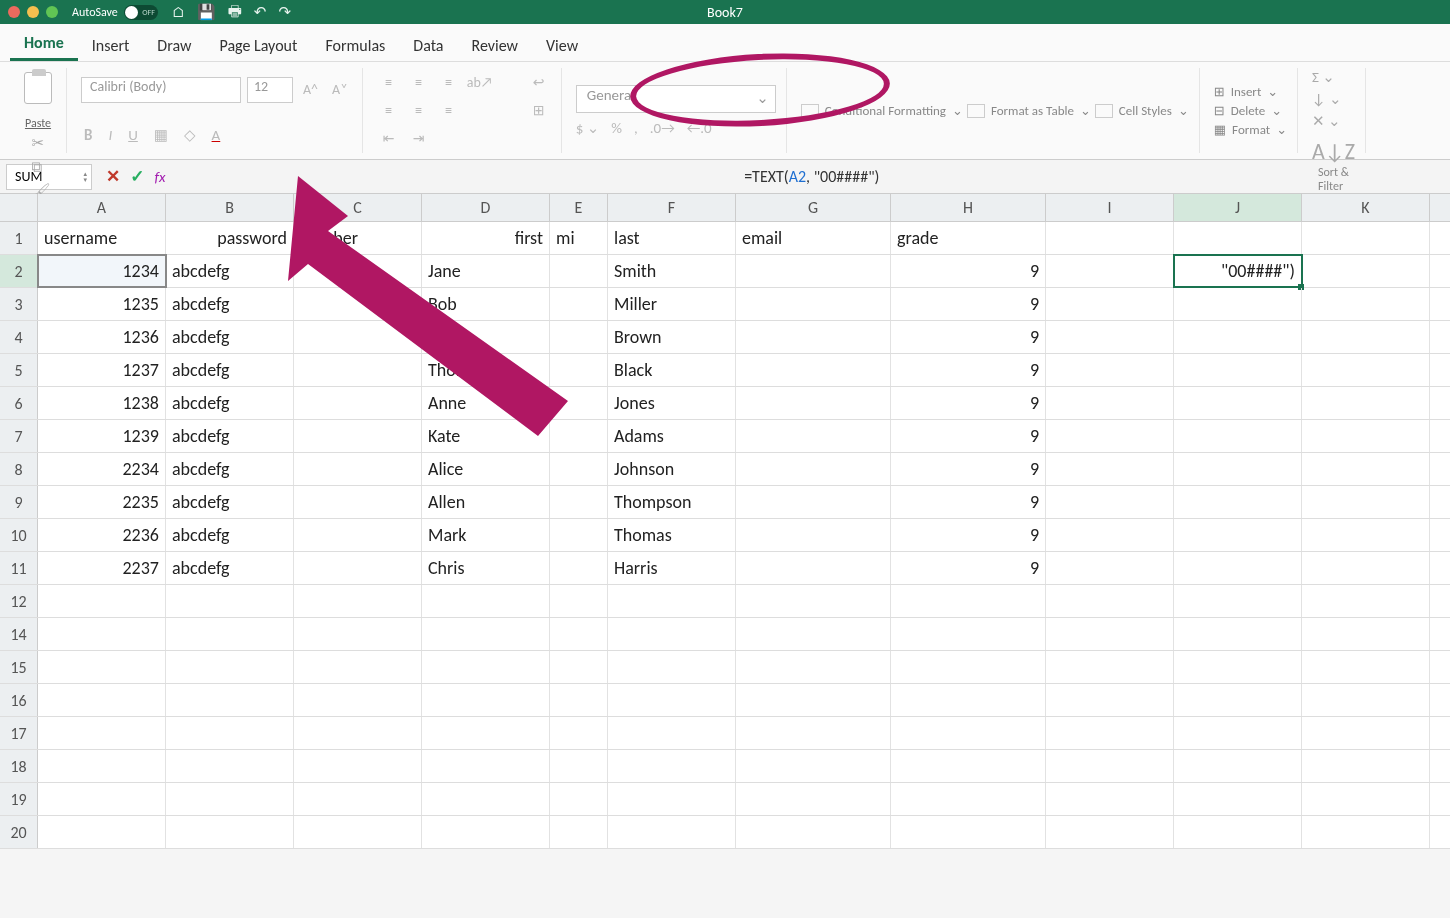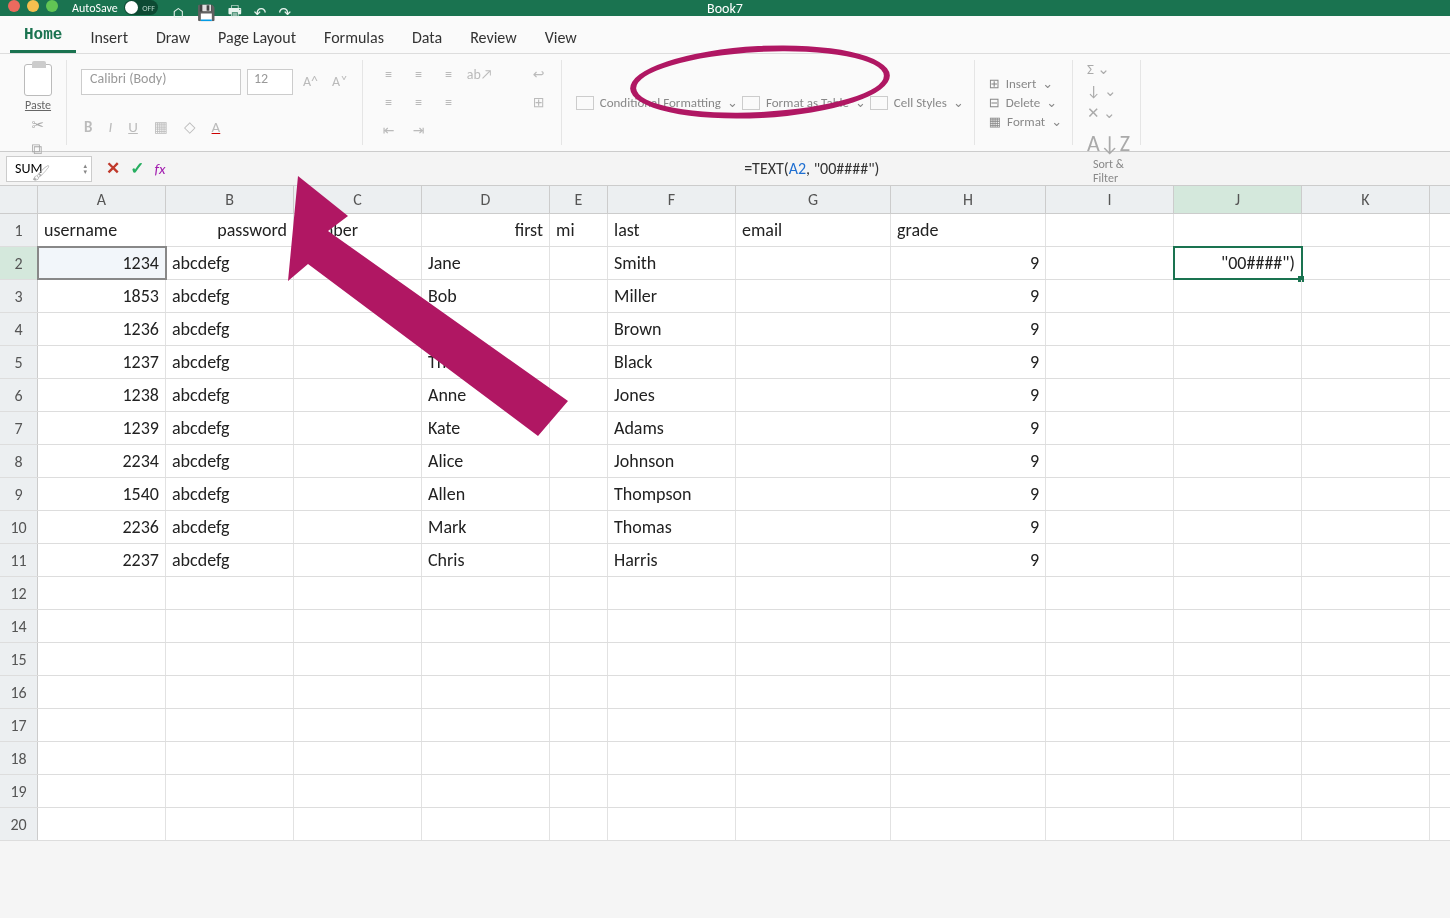--- a/index.html
+++ b/index.html
@@ -1,40 +1,40 @@
 <!DOCTYPE html>
 <html><head>
 <meta charset="utf-8">
 <style>
   * { box-sizing: border-box; margin: 0; padding: 0; }
   body { font-family: -apple-system, "Segoe UI", Calibri, sans-serif; font-size: 14px; background:#f5f5f5; overflow:hidden; width:1450px; height:918px;}
   
   
-  .titlebar { background:#1a7350; color:#fff; height:16px; display:flex; align-items:flex-start; padding:0 8px; font-size:12px; }
+  .titlebar { background:#1a7350; color:#fff; height:24px; display:flex; align-items:center; padding:0 8px; font-size:12px; }
   .traffic { display:flex; gap:7px; margin-right:14px;}
   .dot { width:12px; height:12px; border-radius:50%; }
   .dot.red{background:#ec6a5e;} .dot.yellow{background:#f5bf4f;} .dot.green{background:#61c554;}
   .autosave { display:flex; align-items:center; gap:6px; margin-right:14px; font-weight:500;}
   .switch { width:34px; height:15px; background:#0d4a33; border-radius:8px; position:relative; display:flex; align-items:center;}
   .switch::before { content:''; width:13px; height:13px; background:#fff; border-radius:50%; position:absolute; left:1px;}
   .switch-label{font-size:8px; color:#b8d5c9; position:absolute; right:3px;}
   .qat { display:flex; gap:12px; align-items:center;}
   .qat-icon { color:#e8f3ee; font-size:15px;}
   .doctitle { position:absolute; left:50%; transform:translateX(-50%); font-size:14px; color:#fff;}
   
   
   .tabs { background:#fafafa; height:38px; display:flex; align-items:flex-end; padding:0 10px; border-bottom:1px solid #ddd;}
   .tab { padding:8px 14px 6px; font-size:16px; color:#333; cursor:pointer; }
-  .tab.active { color:#1a7350; font-weight:600; border-bottom:3px solid #1a7350;font-family:Liberation Mono, monospace; }
+  .tab.active { color:#1a7350; font-weight:600; border-bottom:3px solid #1a7350; }
   
   
   .ribbon { background:#fafafa; height:98px; border-bottom:1px solid #ccc; display:flex; padding:6px 10px; gap:4px; color:#888; position:relative;}
   .group { display:flex; flex-direction:column; padding:0 10px; border-right:1px solid #e5e5e5; justify-content:space-around;}
   .group:last-child{border-right:none;}
-  .btn-lbl { font-size:12px; color:#666; text-align:right; margin-top:2px;text-decoration:underline;}
+  .btn-lbl { font-size:12px; color:#666; text-align:right; margin-top:12px;text-decoration:underline;}
   .paste-grp { display:flex; align-items:center;}
   .paste-big { display:flex; flex-direction:column; align-items:center; padding:4px;}
   .clipboard-icon { width:28px; height:32px; border:1px solid #bbb; border-radius:3px; background:#fff; position:relative;}
   .clipboard-icon::before{content:''; position:absolute; top:-4px; left:7px; width:14px; height:7px; background:#ccc; border-radius:2px 2px 0 0;}
   .mini-btns { display:flex; flex-direction:column; gap:6px; margin-left:6px; color:#aaa; font-size:15px;}
   
   .font-row { display:flex; gap:6px; align-items:center; margin-bottom:6px;}
   .font-sel { border:1px solid #ccc; background:#fff; height:26px; padding:0 18px 0 8px; font-size:14px; color:#999; position:relative; width:160px;}
   .size-sel { border:1px solid #ccc; background:#fff; height:26px; width:46px; padding:0 14px 0 6px; font-size:14px; color:#999;}
   .aa-btn { color:#bbb; font-size:14px; padding:0 4px;}
@@ -182,20 +182,32 @@
         <span>⊞</span>
       <span>⇤</span>
         <span>⇥</span>
         <span></span>
         <span></span>
         <span></span>
         <span></span>
     </div>
   </div>
 
+  <div class="group">
+    <div class="numfmt">
+      <div class="numfmt-sel">General</div>
+      <div class="numfmt-row">
+        <span>$ ⌄</span>
+        <span>%</span>
+        <span>,</span>
+        <span>.0→</span>
+        <span>←.0</span>
+      </div>
+    </div>
+  </div>
 
   <div class="group">
     <div class="styles-col">
       <div><span class="sty-ic"></span><span>Conditional Formatting</span> ⌄</div>
       <div><span class="sty-ic"></span><span>Format as Table</span> ⌄</div>
       <div><span class="sty-ic"></span><span>Cell Styles</span> ⌄</div>
     </div>
   </div>
 
   <div class="group">
@@ -286,21 +298,21 @@
         <div class="cell cE"></div>
         <div class="cell cF">Smith</div>
         <div class="cell cG"></div>
         <div class="cell cH r">9</div>
         <div class="cell cI"></div>
         <div class="cell cJ edit-cell" style="text-align: right;">"00####")<div class="handle"></div></div>
         <div class="cell cK"></div>
       </div>
       <div class="row">
         <div class="rowh">3</div>
-        <div class="cell cA r">1853</div>
+        <div class="cell cA r">1235</div>
         <div class="cell cB">abcdefg</div>
         <div class="cell cC"></div>
         <div class="cell cD">Bob</div>
         <div class="cell cE"></div>
         <div class="cell cF">Miller</div>
         <div class="cell cG"></div>
         <div class="cell cH r">9</div>
         <div class="cell cI"></div>
         <div class="cell cJ"></div>
         <div class="cell cK"></div>
@@ -370,21 +382,21 @@
         <div class="cell cE"></div>
         <div class="cell cF">Johnson</div>
         <div class="cell cG"></div>
         <div class="cell cH r">9</div>
         <div class="cell cI"></div>
         <div class="cell cJ"></div>
         <div class="cell cK"></div>
       </div>
       <div class="row">
         <div class="rowh">9</div>
-        <div class="cell cA r">1540</div>
+        <div class="cell cA r">2235</div>
         <div class="cell cB">abcdefg</div>
         <div class="cell cC"></div>
         <div class="cell cD">Allen</div>
         <div class="cell cE"></div>
         <div class="cell cF">Thompson</div>
         <div class="cell cG"></div>
         <div class="cell cH r">9</div>
         <div class="cell cI"></div>
         <div class="cell cJ"></div>
         <div class="cell cK"></div>

